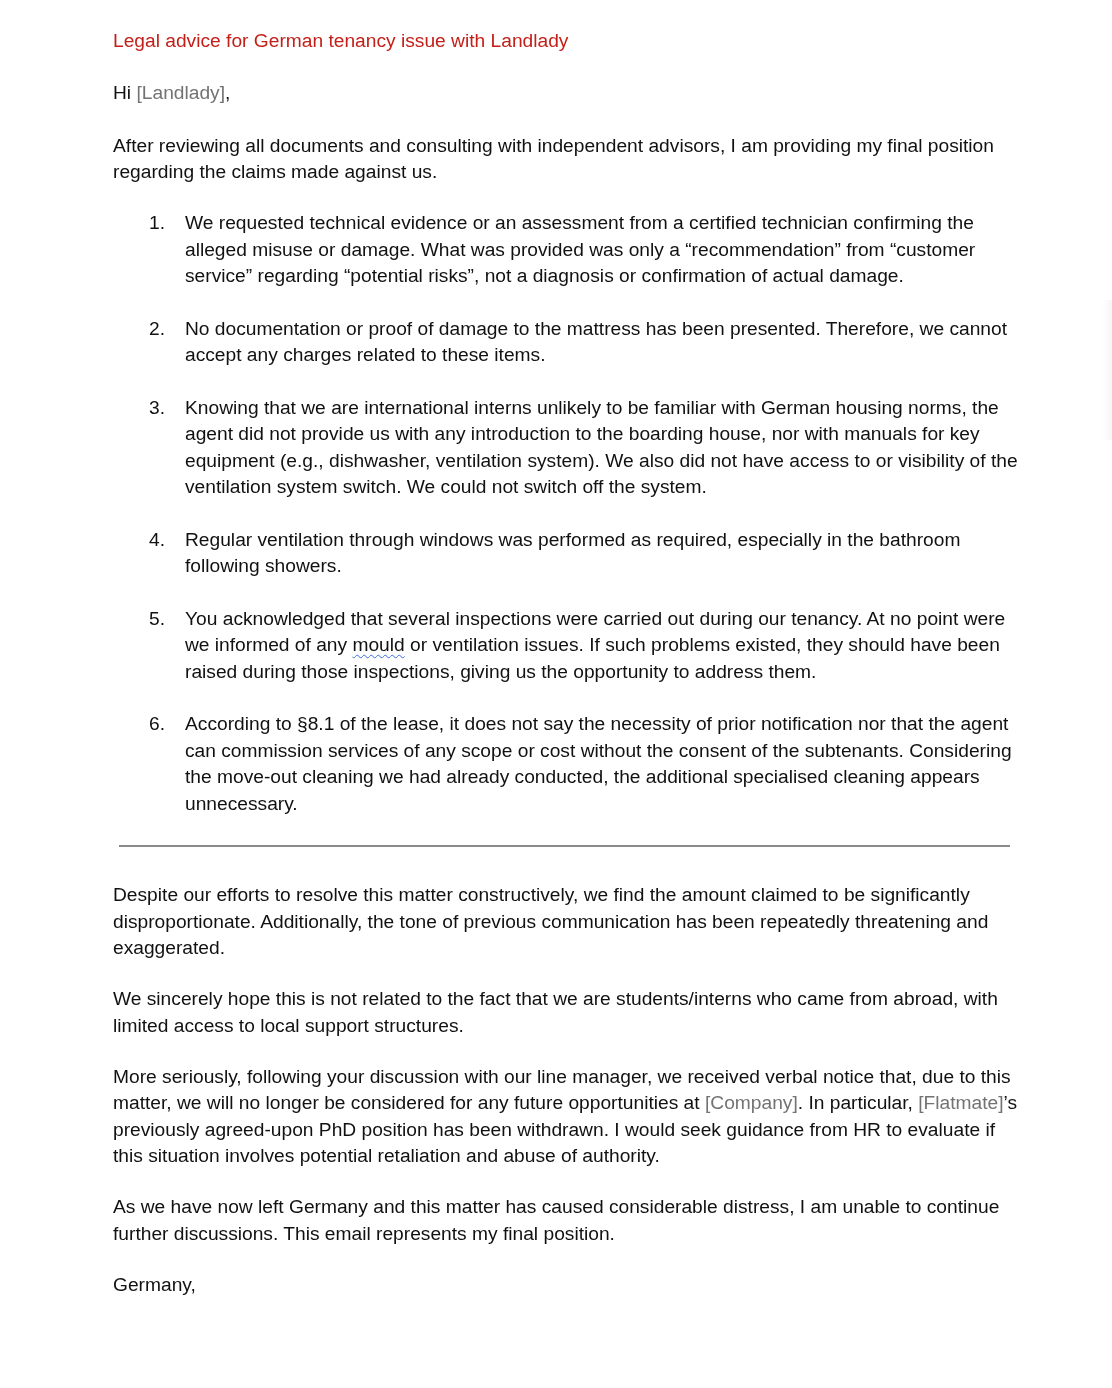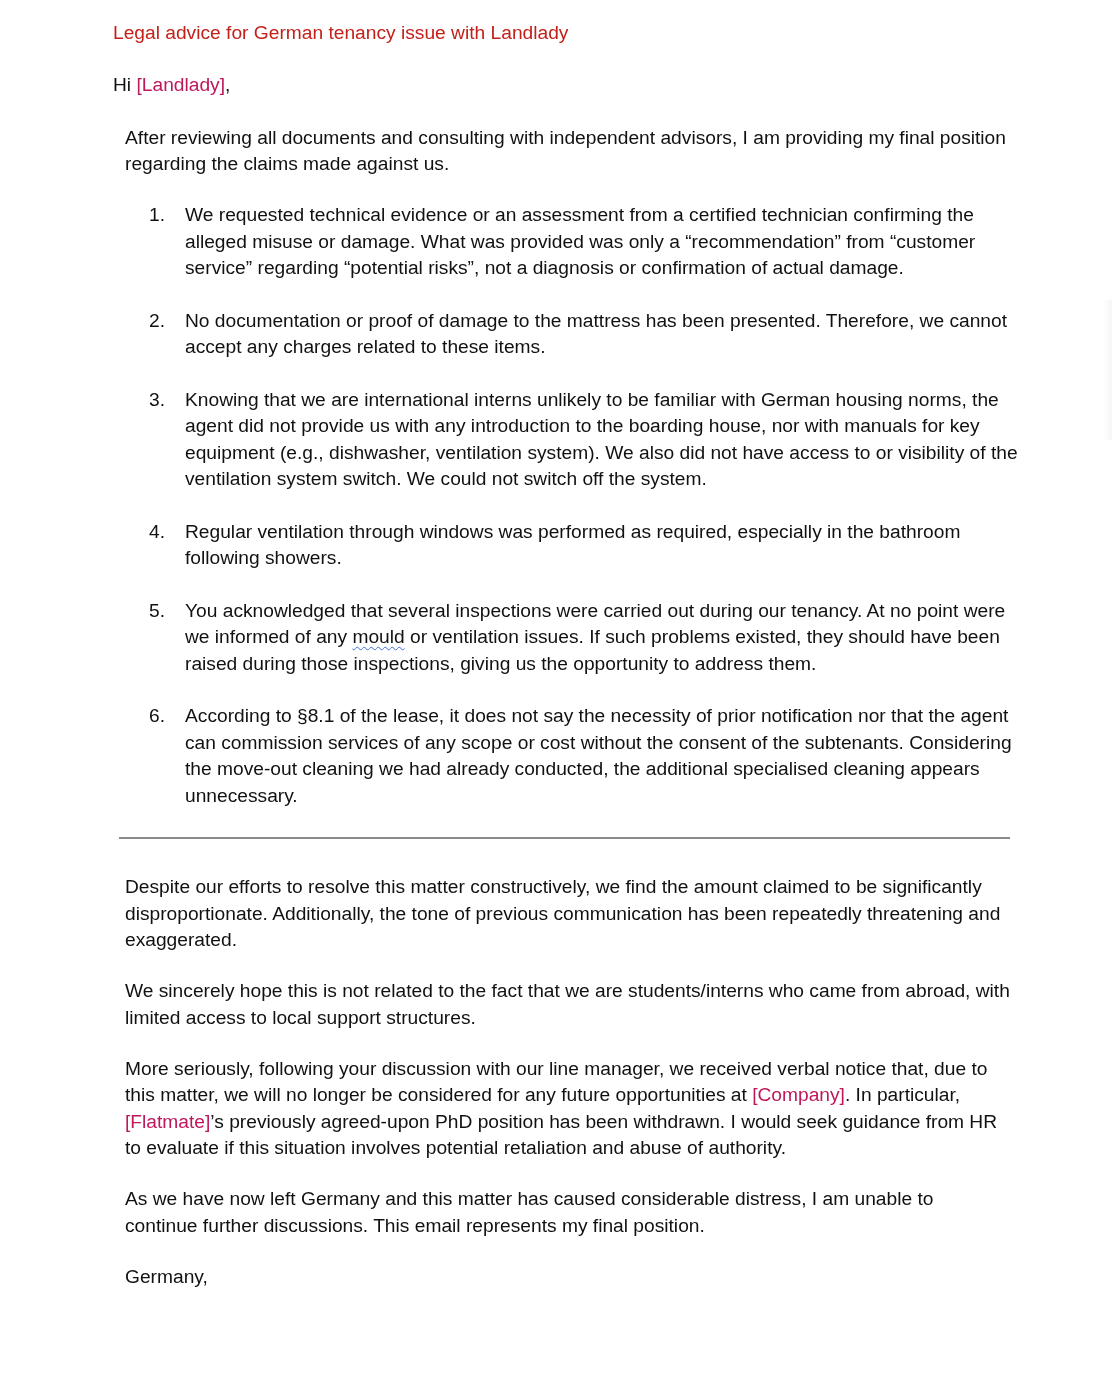--- a/index.html
+++ b/index.html
@@ -13,36 +13,36 @@
       position: relative;
       overflow: hidden;
       font-family: "Liberation Sans", sans-serif;
       color: #111111;
       font-size: 19.2px;
       line-height: 26.5px;
     }
     .page {
       position: absolute;
       left: 113px;
-      top: 20px;
+      top: 28px;
       width: 910px;
     }
     .subject {
       color: #c4201a;
       margin: 0 0 25px 0;
       height: 27px;
     }
     .greeting {
       margin: 0 0 26px 0;
     }
     .placeholder {
-      color: #be185d;
+      color: #737373;
     }
     p {
-      margin: 12px;
+      margin: 0;
     }
     .para {
       margin-bottom: 24.5px;
     }
     ol.points {
       list-style: none;
       margin: 0;
       padding: 0;
     }
     ol.points li {

